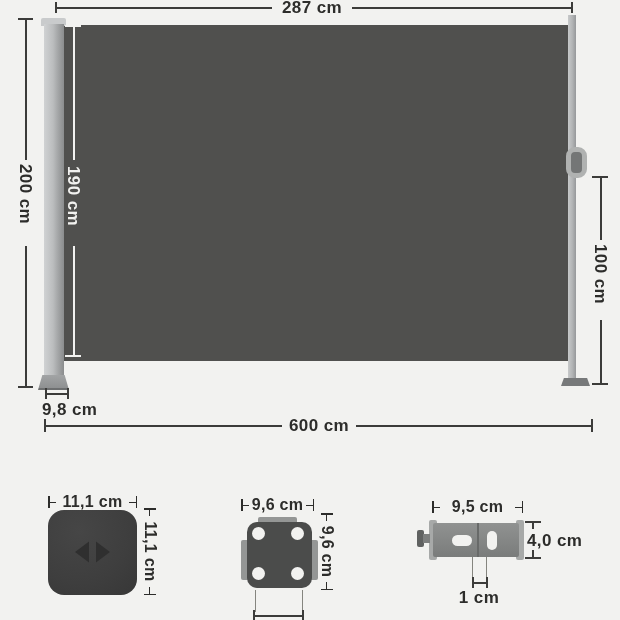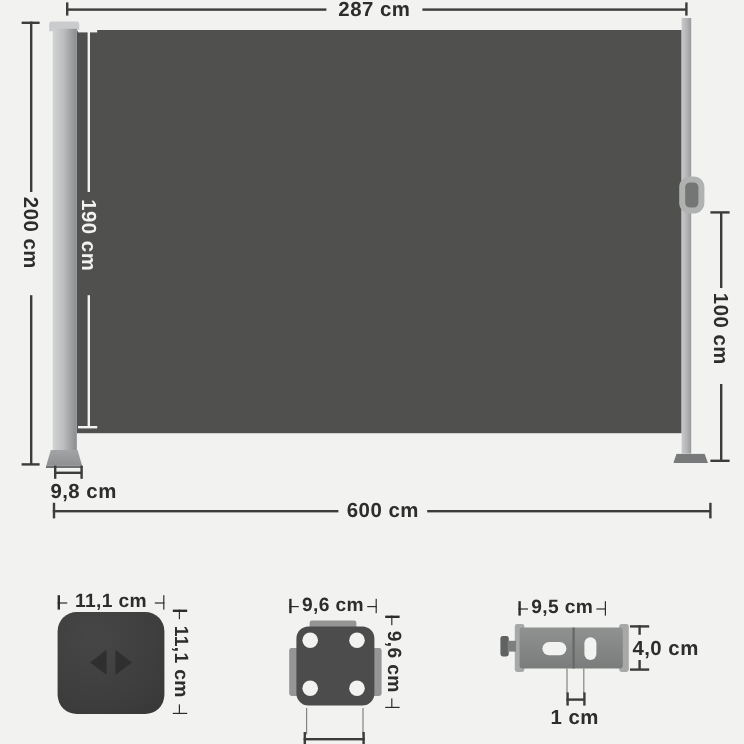--- a/index.html
+++ b/index.html
@@ -147,21 +147,21 @@
     <span class="tk l"></span>
     <span>9,6 cm</span>
     <span class="tk r"></span>
   </div>
   <div class="thinline" style="left:255px;top:590px;width:1px;height:22px;"></div>
   <div class="thinline" style="left:302px;top:590px;width:1px;height:22px;"></div>
   <div class="hline" style="left:253px;top:615px;width:51px;"></div>
   <div class="vline" style="left:253px;top:610px;height:10px;"></div>
   <div class="vline" style="left:302px;top:610px;height:10px;"></div>
 
-  <div class="capdim" style="left:432px;top:499px;width:73px;">
+  <div class="capdim" style="left:432px;top:499px;width:91px;">
     <span class="tk l"></span>
     <span>9,5 cm</span>
     <span class="tk r"></span>
   </div>
   <div class="abs endcap" style="left:429px;top:520px;width:8px;height:40px;"></div>
   <div class="abs endcap" style="left:516px;top:520px;width:8px;height:40px;"></div>
   <div class="abs bracket-body" style="left:433px;top:523px;width:86px;height:34px;">
     <div class="abs" style="left:44px;top:0;width:1.5px;height:34px;background:#686a69;"></div>
     <div class="slot" style="left:19px;top:12px;width:20px;height:11px;border-radius:6px;"></div>
     <div class="slot" style="left:54px;top:8px;width:10px;height:19px;border-radius:5px;"></div>

